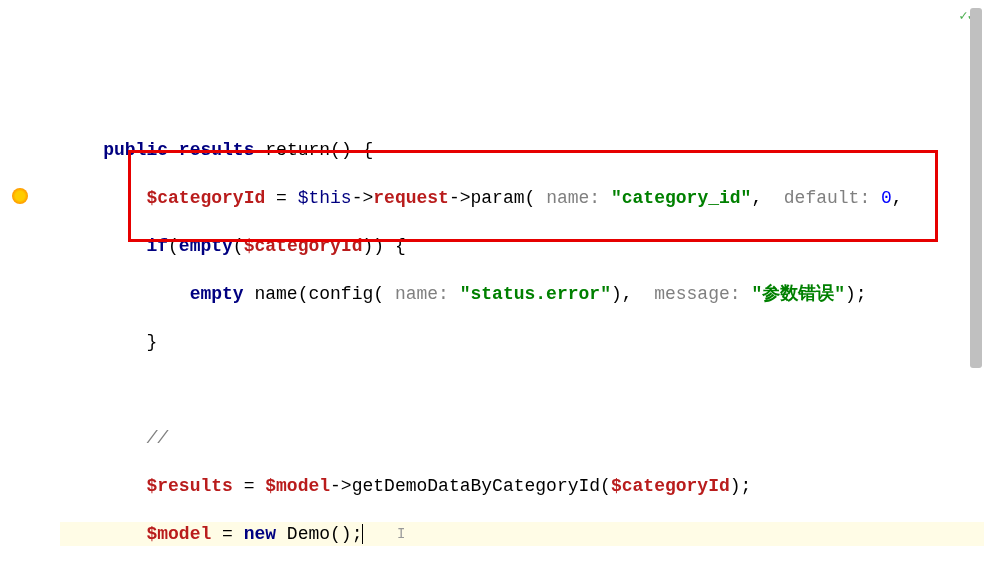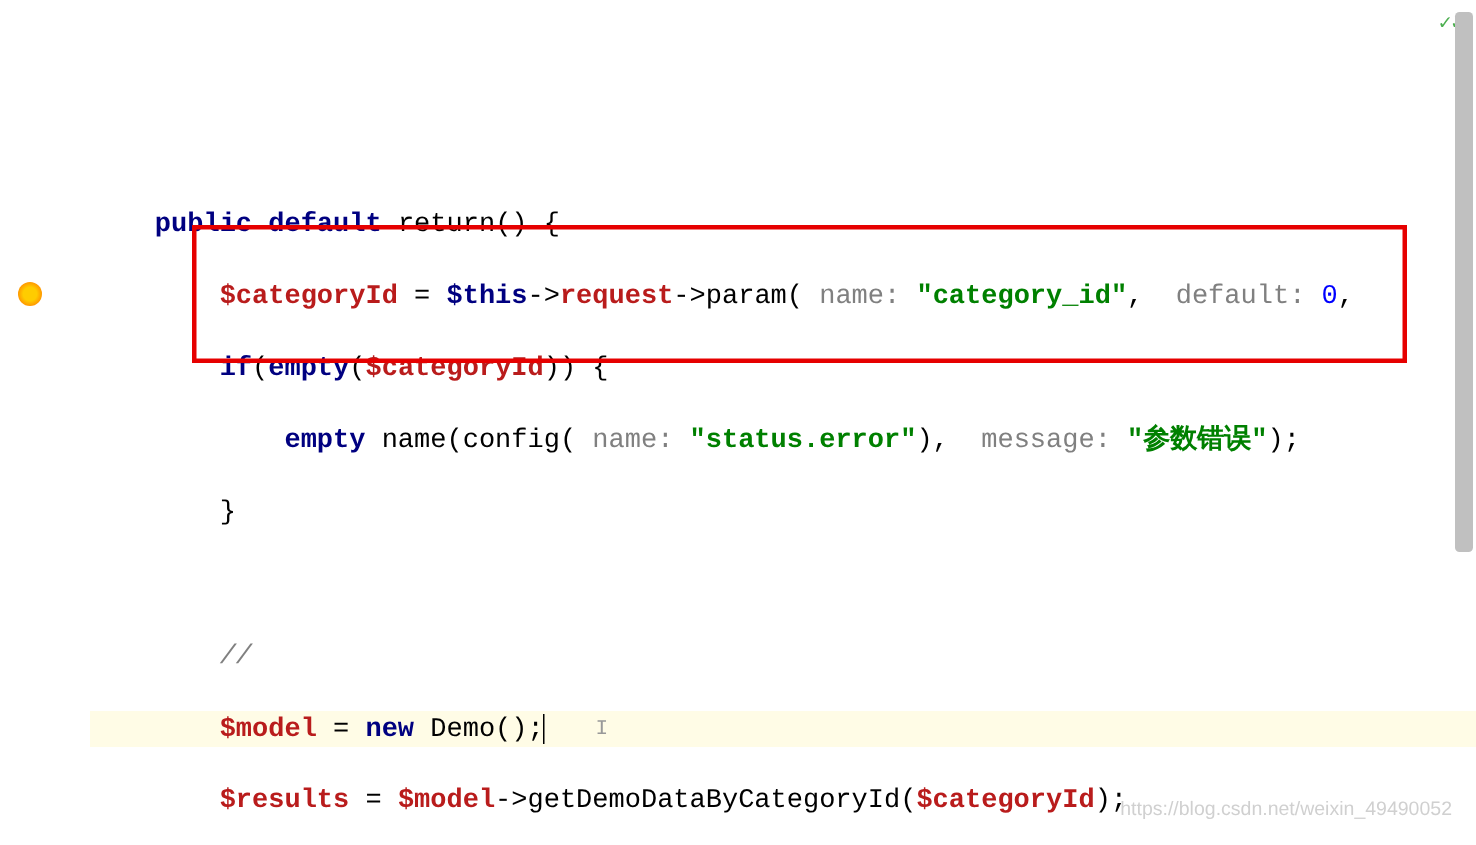--- a/index.html
+++ b/index.html
@@ -44,21 +44,21 @@
     }
     .line {
       height: 24px;
       position: relative;
     }
     .line-hl {
       background: #fffce6;
     }
     .kw { color: #000080; font-weight: bold; }
     .var { color: #b91c1c; font-weight: bold; }
-    .this { color: #000080; font-weight: bold; margin-top: 18px; }
+    .this { color: #000080; font-weight: normal; margin-top: 18px; }
     .str { color: #008000; font-weight: bold; }
     .num { color: #0000ff; }
     .param-name { color: #808080; text-align: right; }
     .comment { color: #808080; font-style: italic; }
     .arrow { color: #000000; }
     .method { color: #000000; }
     .redbox {
       position: absolute;
       border: 3px solid #e60000;
       left: 88px;
@@ -111,38 +111,37 @@
 
 <div class="editor">
   <div class="gutter">
     <div class="gutter-mark bulb"></div>
   </div>
   <div class="code-area">
     <div class="green-tick">✓✓</div>
     <div class="scrollbar"></div>
     <div class="redbox"></div>
 
-<div class="line">    <span class="kw">public</span> <span class="kw">default</span> <span class="method">return</span><span>() {</span></div>
+<div class="line">    <span class="kw">public</span> <span class="kw">results</span> <span class="method">return</span><span>() {</span></div>
 <div class="line">        <span class="var">$categoryId</span><span> = </span><span class="this">$this</span><span class="arrow">-&gt;</span><span class="var">request</span><span class="arrow">-&gt;</span><span class="method">param</span><span>(</span><span class="param-name"> name: </span><span class="str">"category_id"</span><span>,  </span><span class="param-name">default: </span><span class="num">0</span><span>,</span></div>
 <div class="line">        <span class="kw">if</span><span>(</span><span class="kw">empty</span><span>(</span><span class="var">$categoryId</span><span>)) {</span></div>
 <div class="line">            <span class="kw">empty</span><span> name(config(</span><span class="param-name"> name: </span><span class="str">"status.error"</span><span>),  </span><span class="param-name">message: </span><span class="str">"参数错误"</span><span>);</span></div>
 <div class="line">        <span>}</span></div>
 <div class="line"> </div>
 <div class="line">        <span class="comment">//</span></div>
+<div class="line">        <span class="var">$results</span><span> = </span><span class="var">$model</span><span class="arrow">-&gt;</span><span class="method">getDemoDataByCategoryId(</span><span class="var">$categoryId</span><span>);</span></div>
 <div class="line line-hl">        <span class="var">$model</span><span> = </span><span class="kw">new</span><span> Demo();</span><span class="cursor"></span><span class="text-cursor">    I</span></div>
-<div class="line">        <span class="var">$results</span><span> = </span><span class="var">$model</span><span class="arrow">-&gt;</span><span class="method">getDemoDataByCategoryId(</span><span class="var">$categoryId</span><span>);</span></div>
 
 
 
 
 
 
 
 
 
 
 
 
 
 
-    <div class="watermark">https://blog.csdn.net/weixin_49490052</div>
   </div>
 </div>
 
 </body></html>

